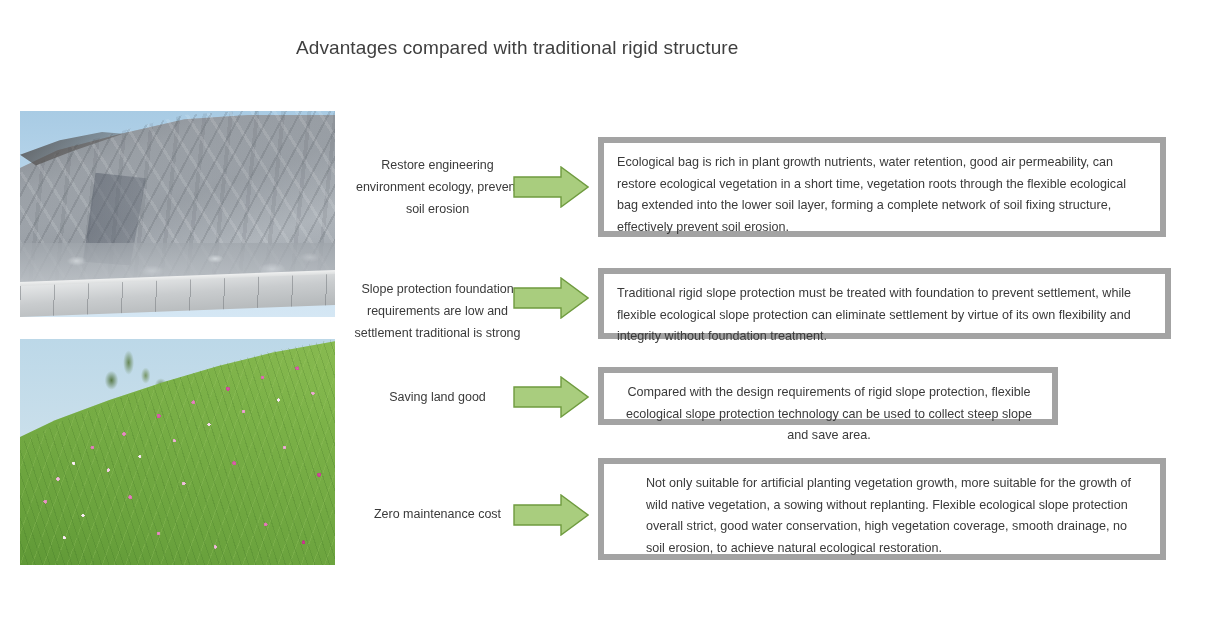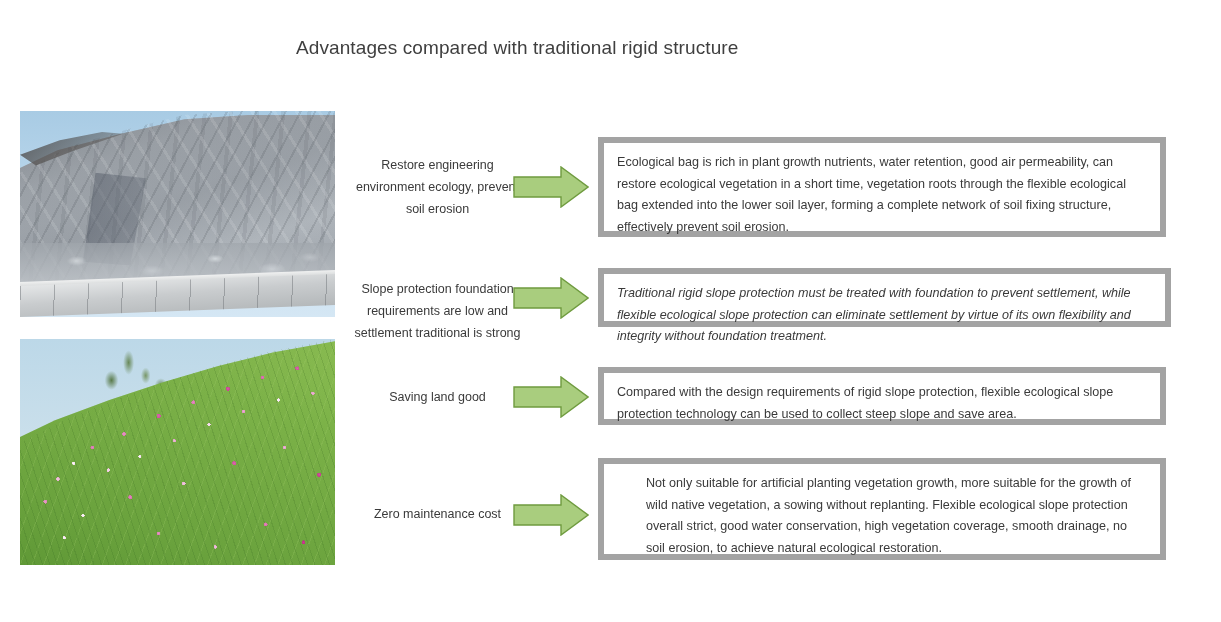--- a/index.html
+++ b/index.html
@@ -231,25 +231,25 @@
     color: #3a3a3a;
   }
 
   
   .label-1  { left: 350px; top: 154px; }
   .arrow-1  { left: 513px; top: 166px; }
   .box-1    { left: 598px; top: 137px; width: 568px; height: 100px; }
   
   .label-2  { left: 350px; top: 278px; }
   .arrow-2  { left: 513px; top: 277px; }
-  .box-2    { left: 598px; top: 268px; width: 573px; height: 59px; font-style: italic; }
+  .box-2    { left: 598px; top: 268px; width: 573px; height: 71px; }
   
   .label-3  { left: 350px; top: 386px; }
   .arrow-3  { left: 513px; top: 376px; }
-  .box-3    { left: 598px; top: 367px; width: 568px; height: 58px; }
+  .box-3    { left: 598px; top: 367px; width: 460px; height: 58px; text-align: center; }
   
   .label-4  { left: 350px; top: 503px; }
   .arrow-4  { left: 513px; top: 494px; }
   .box-4    { left: 598px; top: 458px; width: 568px; height: 102px; padding-left: 42px; }
 </style>
 </head>
 <body>
 
 <div class="page-title">Advantages compared with traditional rigid structure</div>
 

